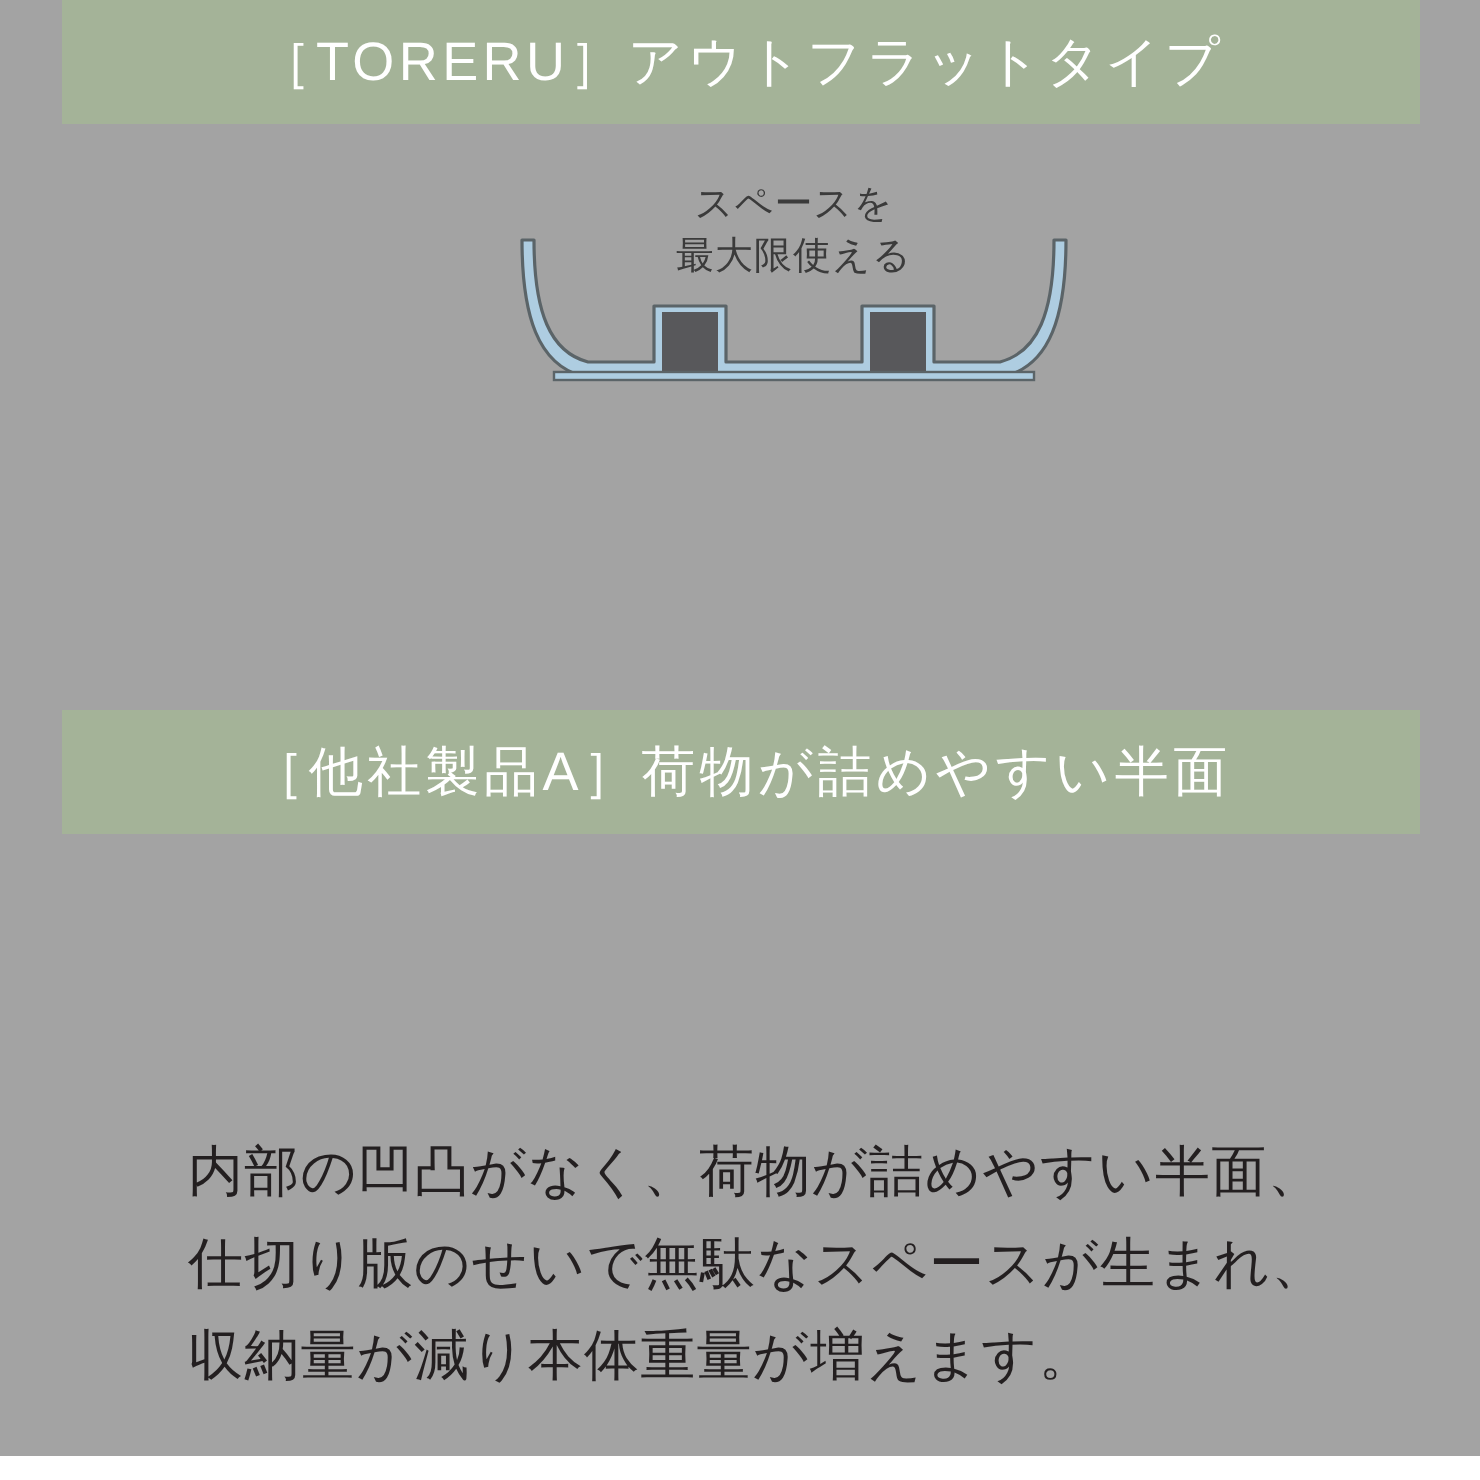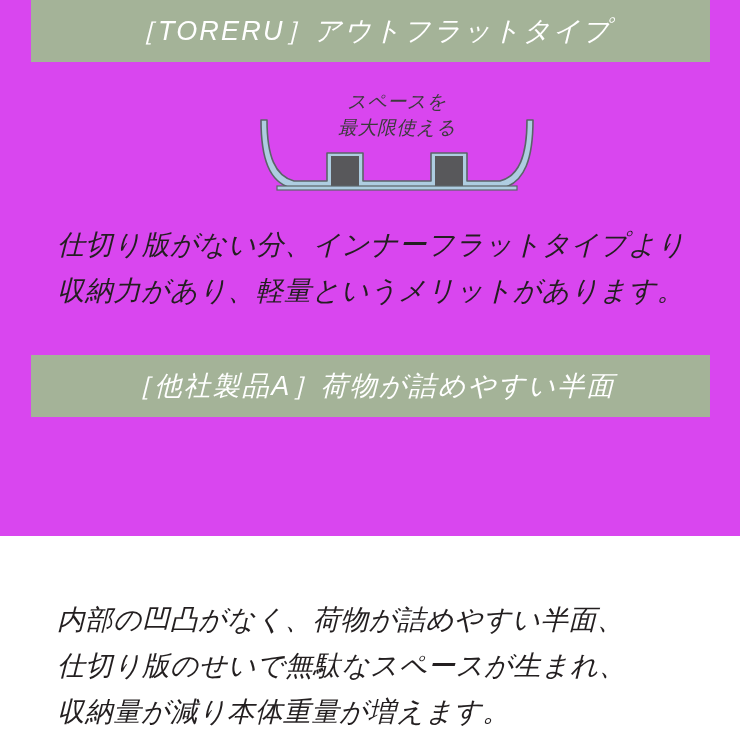--- a/index.html
+++ b/index.html
@@ -10,23 +10,22 @@
     width: 740px;
     height: 740px;
     background: #ffffff;
     font-family: "Liberation Sans", "DejaVu Sans", sans-serif;
     overflow: hidden;
     position: relative;
   }
   .page {
     position: relative;
     width: 740px;
-    height: 536px;
-    background: #d946ef;
-    font-style: italic;
+    height: 728px;
+    background: #a3a3a3;
   }
 
   
   .banner {
     position: absolute;
     left: 31px;
     width: 679px;
     height: 62px;
     background: #a4b398;
     display: flex;
@@ -62,21 +61,21 @@
     position: absolute;
     left: 57px;
     width: 640px;
     color: #231f20;
     font-size: 27.5px;
     line-height: 46px;
     letter-spacing: 0.6px;
     white-space: pre-line;
   }
   #copy-1 { top: 222px; }
-  #copy-2 { top: 597px; }
+  #copy-2 { top: 563px; margin-left: 37px; }
 
   .caption-text {
     fill: #3b3b3b;
     font-size: 19px;
     font-family: "Liberation Sans", "DejaVu Sans", sans-serif;
     letter-spacing: 0.5px;
   }
   .callout-text {
     fill: #2e2e2e;
     font-size: 20px;
@@ -117,22 +116,20 @@
 
       <g>
         <rect x="84" y="70" width="28" height="32" fill="#58585b"></rect>
         <rect x="188" y="70" width="28" height="32" fill="#58585b"></rect>
       </g>
 
       <rect x="30" y="100" width="240" height="4" fill="#aecde1" stroke="#5b6468" stroke-width="1.2"></rect>
     </svg>
   </div>
 
-  <div class="body-copy" id="copy-1">仕切り版がない分、インナーフラットタイプより
-収納力があり、軽量というメリットがあります。</div>
 
   <div class="banner" id="banner-2">
     <span class="banner-text">［他社製品A］荷物が詰めやすい半面</span>
   </div>
 
 
   <div class="body-copy" id="copy-2">内部の凹凸がなく、荷物が詰めやすい半面、
 仕切り版のせいで無駄なスペースが生まれ、
 収納量が減り本体重量が増えます。</div>
 

